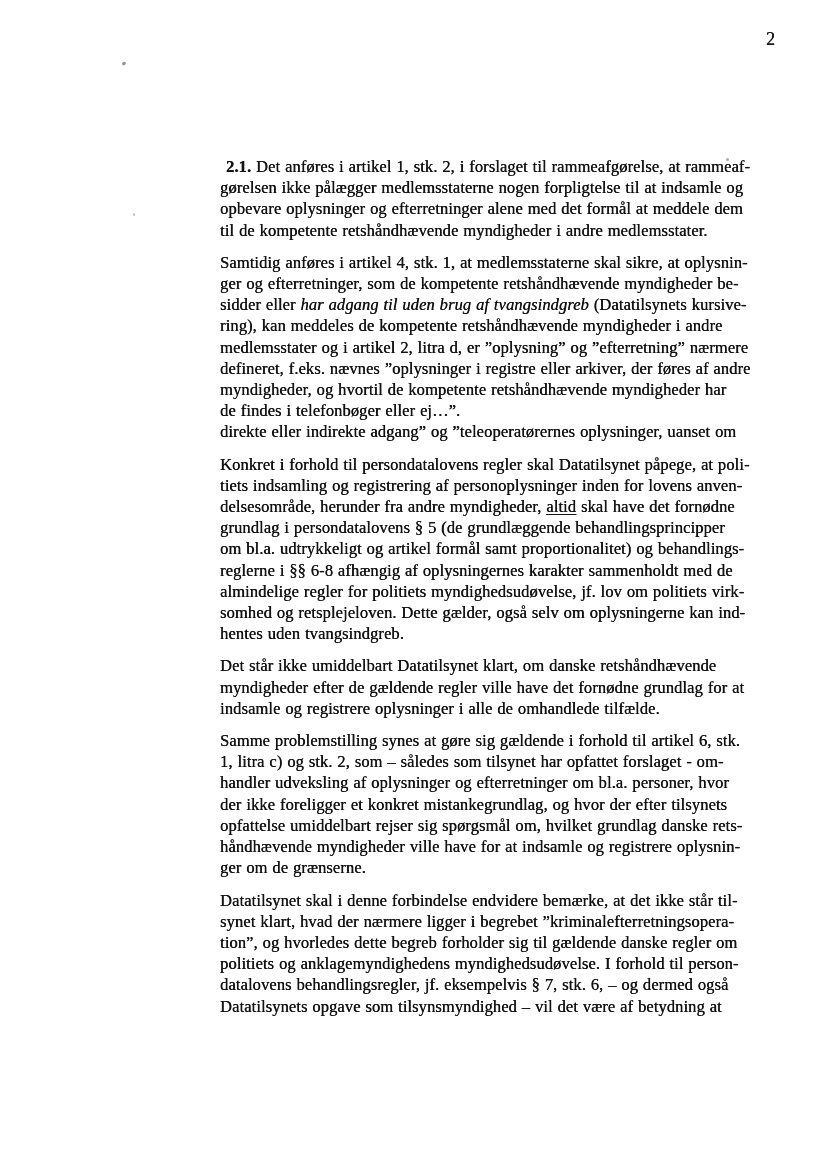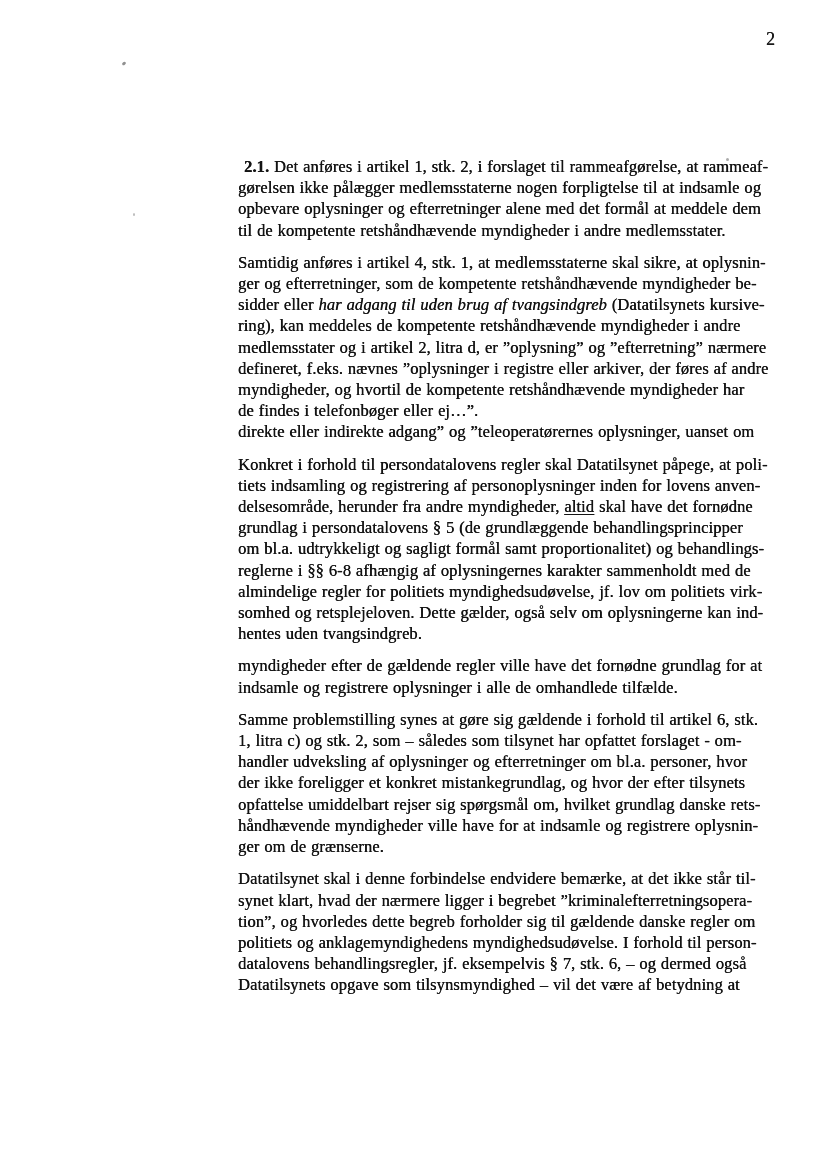--- a/index.html
+++ b/index.html
@@ -24,21 +24,21 @@
     position: absolute;
     top: 28px;
     left: 766px;
     font-size: 18px;
     line-height: 22px;
     color: #1a1a1a;
     text-shadow: 0.3px 0 0 currentColor;
   }
   .text-block {
     position: absolute;
-    left: 238px;
+    left: 220px;
     top: 156px;
     width: 578px;
     font-size: 16.5px;
     line-height: 21.2px;
     letter-spacing: 0.1px;
     word-spacing: 0.6px;
     text-shadow: 0.3px 0 0 currentColor; 
   }
   .para {
     margin: 0 0 11px 0;
@@ -86,27 +86,28 @@
         <span class="line"><span>defineret, f.eks. nævnes ”oplysninger i registre eller arkiver, der føres af andre</span></span>
         <span class="line"><span>myndigheder, og hvortil de kompetente retshåndhævende myndigheder har</span></span>
         <span class="line"><span>de findes i telefonbøger eller ej…”.</span></span>
         <span class="line"><span>direkte eller indirekte adgang” og ”teleoperatørernes oplysninger, uanset om</span></span>
       </p>
       <p class="para">
         <span class="line"><span>Konkret i forhold til persondatalovens regler skal Datatilsynet påpege, at poli-</span></span>
         <span class="line"><span>tiets indsamling og registrering af personoplysninger inden for lovens anven-</span></span>
         <span class="line"><span>delsesområde, herunder fra andre myndigheder, </span><span class="u">altid</span><span> skal have det fornødne</span></span>
         <span class="line"><span>grundlag i persondatalovens § 5 (de grundlæggende behandlingsprincipper</span></span>
-        <span class="line"><span>om bl.a. udtrykkeligt og sagligt formål samt proportionalitet) og behandlings-</span></span>
+        <span class="line"><span>om bl.a. udtrykkeligt og artikel formål samt proportionalitet) og behandlings-</span></span>
         <span class="line"><span>reglerne i §§ 6-8 afhængig af oplysningernes karakter sammenholdt med de</span></span>
         <span class="line"><span>almindelige regler for politiets myndighedsudøvelse, jf. lov om politiets virk-</span></span>
         <span class="line"><span>somhed og retsplejeloven. Dette gælder, også selv om oplysningerne kan ind-</span></span>
         <span class="line"><span>hentes uden tvangsindgreb.</span></span>
       </p>
       <p class="para">
+        <span class="line"><span>Det står ikke umiddelbart Datatilsynet klart, om danske retshåndhævende</span></span>
         <span class="line"><span>myndigheder efter de gældende regler ville have det fornødne grundlag for at</span></span>
         <span class="line"><span>indsamle og registrere oplysninger i alle de omhandlede tilfælde.</span></span>
       </p>
       <p class="para">
         <span class="line"><span>Samme problemstilling synes at gøre sig gældende i forhold til artikel 6, stk.</span></span>
         <span class="line"><span>1, litra c) og stk. 2, som – således som tilsynet har opfattet forslaget - om-</span></span>
         <span class="line"><span>handler udveksling af oplysninger og efterretninger om bl.a. personer, hvor</span></span>
         <span class="line"><span>der ikke foreligger et konkret mistankegrundlag, og hvor der efter tilsynets</span></span>
         <span class="line"><span>opfattelse umiddelbart rejser sig spørgsmål om, hvilket grundlag danske rets-</span></span>
         <span class="line"><span>håndhævende myndigheder ville have for at indsamle og registrere oplysnin-</span></span>

